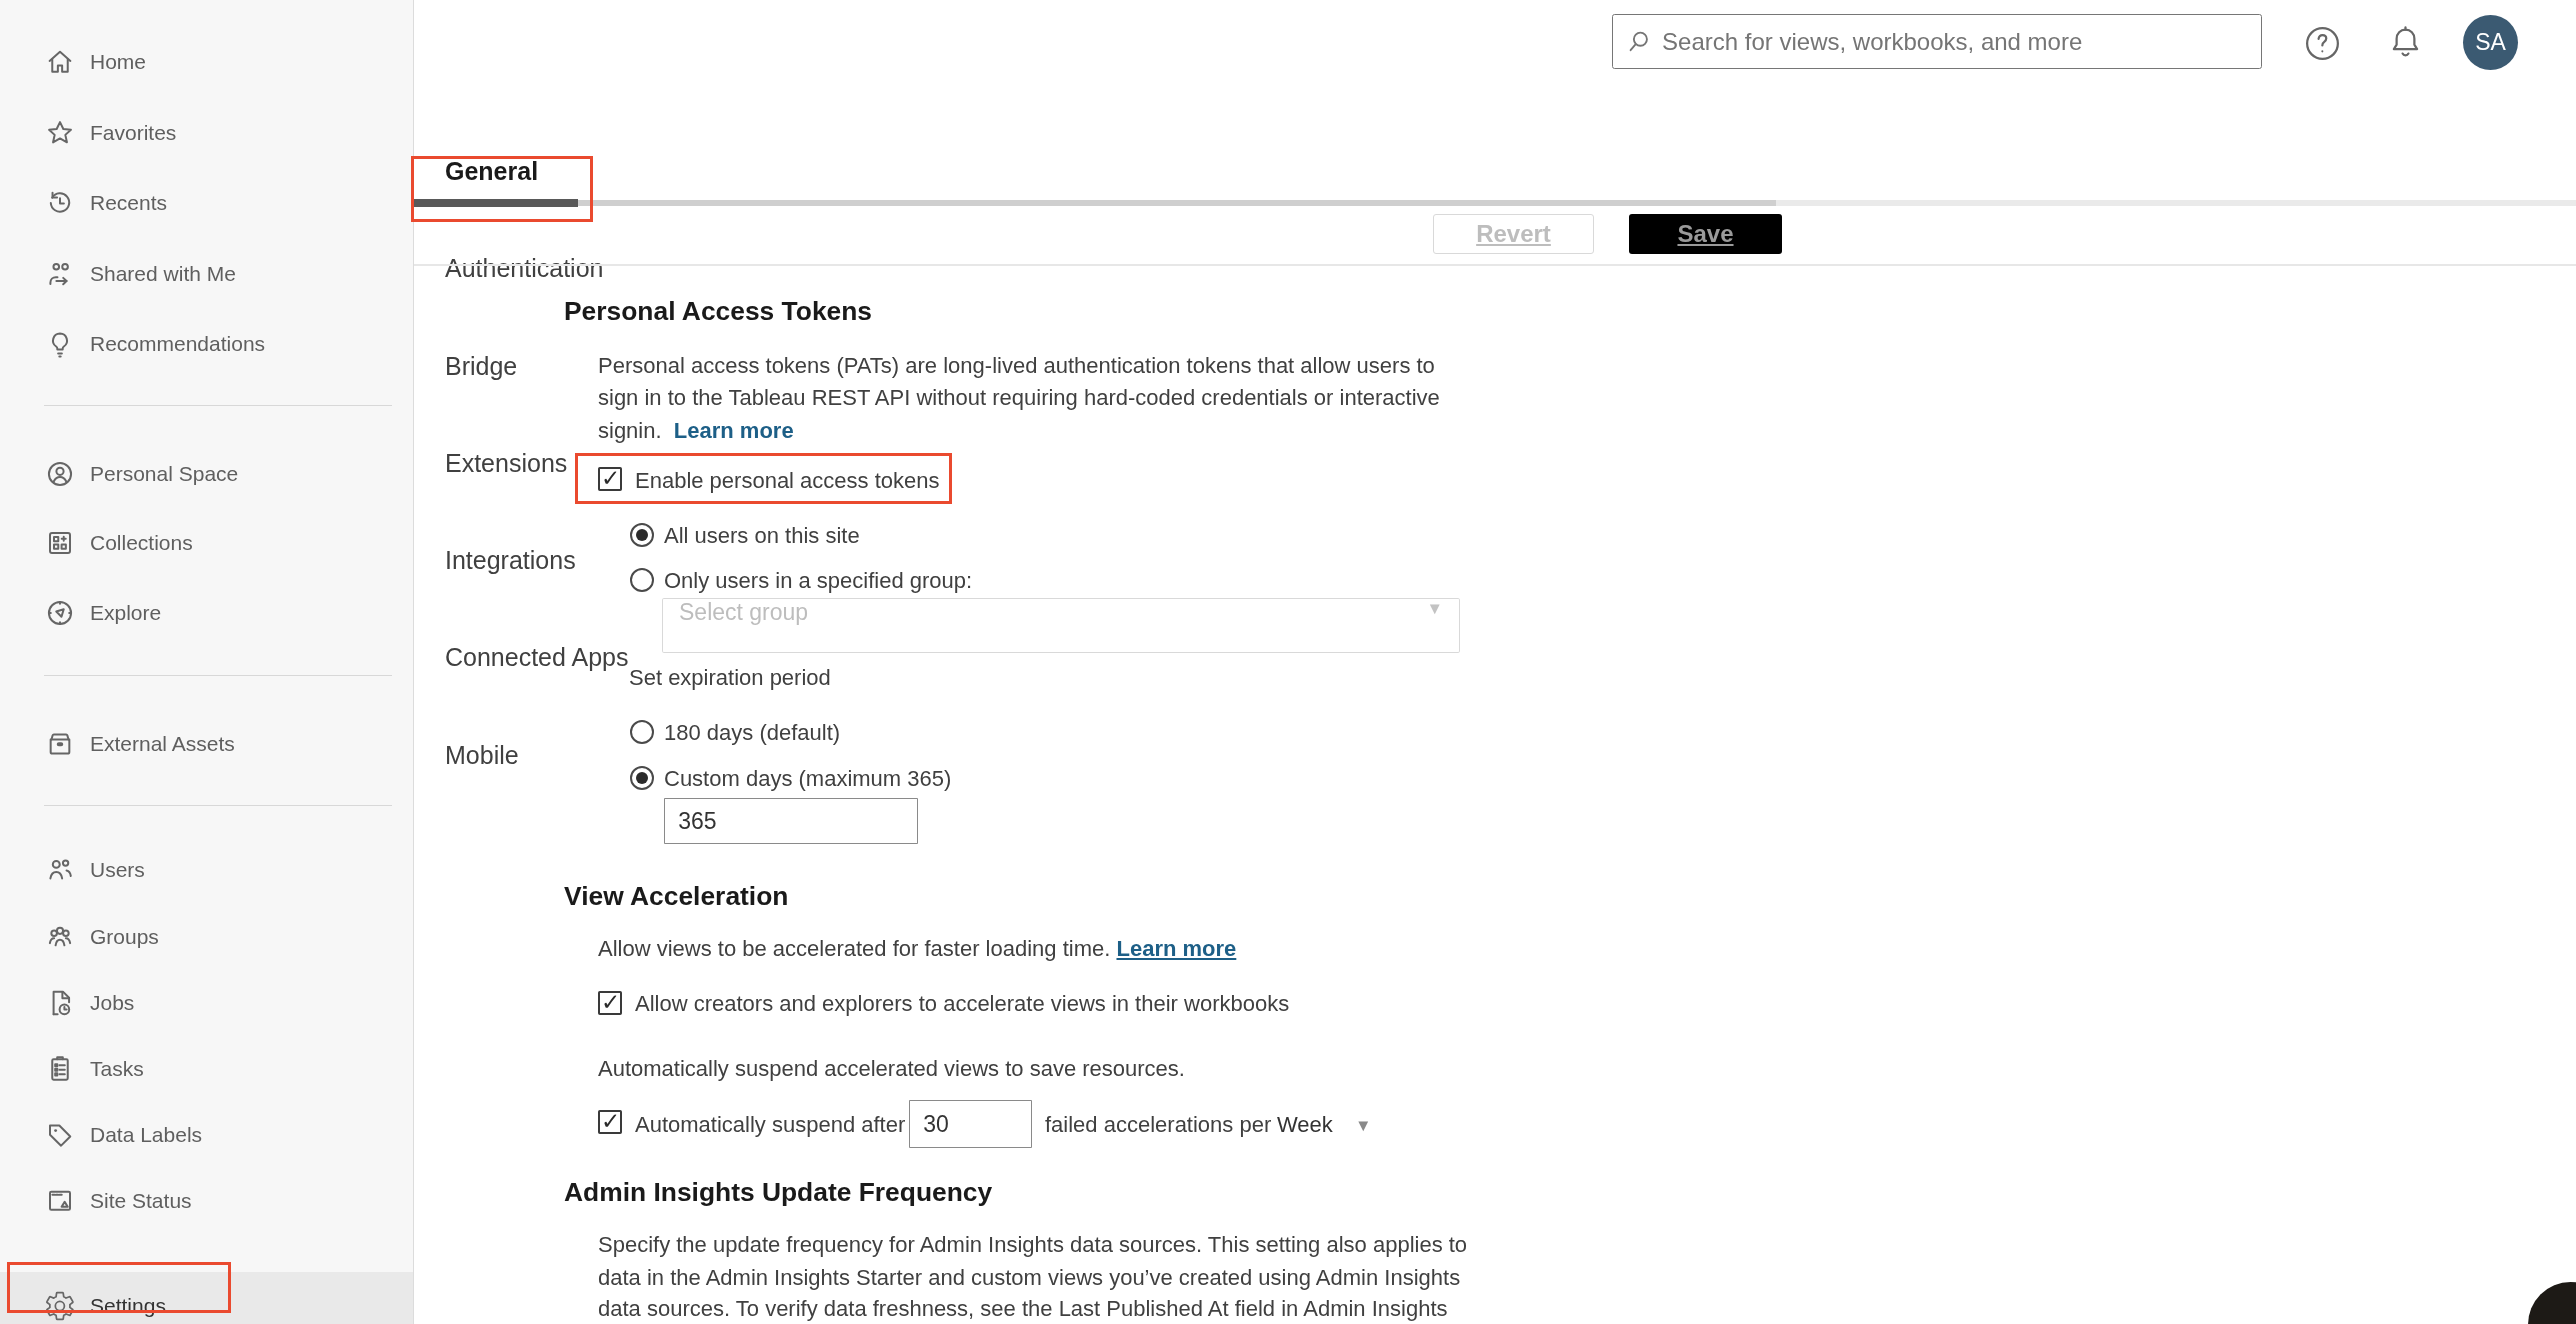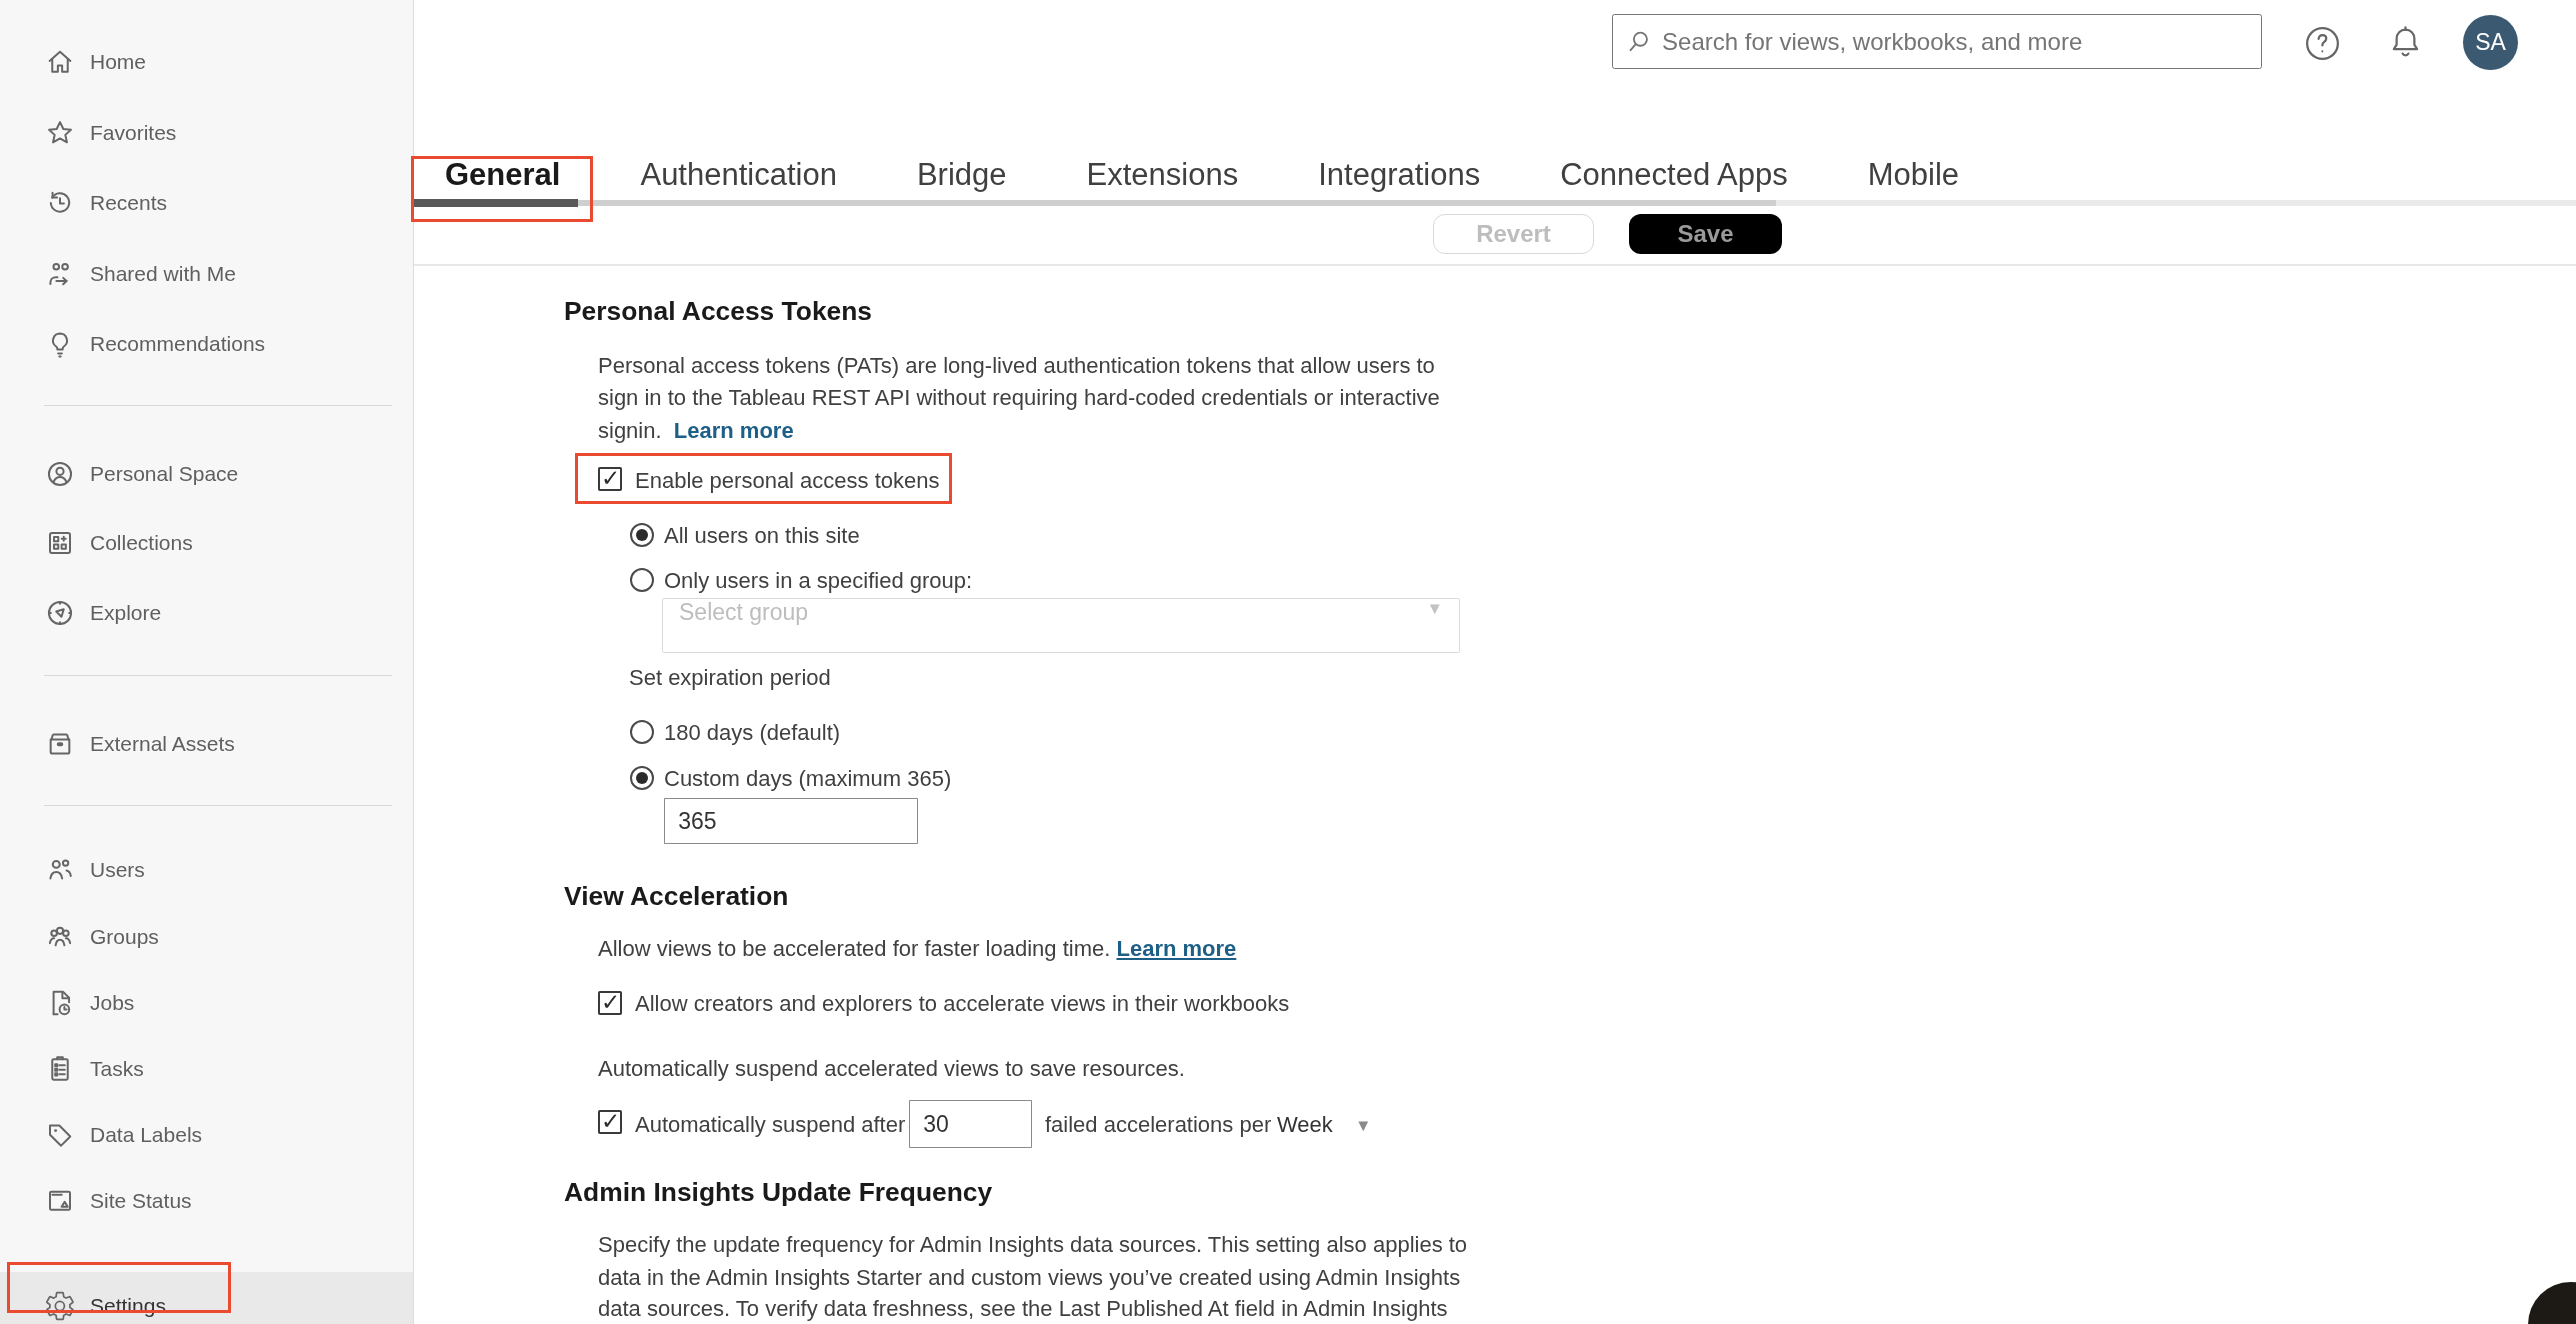--- a/index.html
+++ b/index.html
@@ -22,30 +22,30 @@
 
   
   .search-box{position:absolute;left:1612px;top:14px;width:650px;height:55px;border:1.8px solid #767676;border-radius:2.6px;background:#fff;display:flex;align-items:center;padding:0 12.3px;}
   .search-box svg{width:28px;height:28px;color:#757575;flex:0 0 28px;}
   .search-box input{border:none;outline:none;flex:1;margin-left:8.8px;font-size:24px;font-family:inherit;color:#333;background:transparent;}
   .search-box input::placeholder{color:#757575;opacity:1;}
   .hdr-icon{position:absolute;top:23px;width:41px;height:41px;color:#666;cursor:pointer;}
   .avatar{position:absolute;left:2463px;top:15px;width:55px;height:55px;border-radius:50%;background:var(--avatar-bg);color:#fff;display:flex;align-items:center;justify-content:center;font-size:23px;cursor:pointer;}
 
   
-  .tabs{position:absolute;left:445px;top:157px;display:flex;gap:80px;font-size:31px;}
+  .tabs{position:absolute;left:445px;top:157px;display:flex;gap:56px;font-size:25px;flex-direction:column;}
   .tab{color:#404040;white-space:nowrap;cursor:pointer;padding-bottom:12.3px;}
   .tab.active{color:#1a1a1a;font-weight:bold;}
   .tab-track{position:absolute;left:414px;top:200px;right:0;height:6.2px;background:#eaeaea;}
   .tab-thumb{position:absolute;left:414px;top:200px;width:1362px;height:6.2px;background:#cfcfcf;cursor:pointer;}
   .tab-indicator{position:absolute;left:414px;top:199px;width:164px;height:8px;background:#595959;}
   .content-divider{position:absolute;left:414px;top:264px;right:0;height:1.8px;background:#e7e7e7;}
 
   
-  .btn{position:absolute;top:214px;height:40px;border-radius:12px;font-size:24px;font-weight:600;display:flex;align-items:center;justify-content:center;cursor:pointer;font-family:inherit;}
+  .btn{position:absolute;top:214px;height:40px;border-radius:3px;font-size:24px;font-weight:600;display:flex;align-items:center;justify-content:center;cursor:pointer;font-family:inherit;text-decoration:underline;}
   .btn-revert{left:1433px;width:161px;background:#fff;border:1.8px solid #d9d9d9;color:#bdbdbd;}
   .btn-save{left:1629px;width:153px;background:#000000;border:none;color:#9a9a9a;}
 
   
   .h2{position:absolute;font-size:26.4px;font-weight:bold;color:#1a1a1a;white-space:nowrap;}
   .body-line{position:absolute;font-size:22px;color:#404040;white-space:nowrap;}
   .link{color:var(--link-blue);font-weight:600;cursor:pointer;}
   .link.ul{text-decoration:underline;}
 
   .checkbox{position:absolute;width:24px;height:24px;border:2.2px solid #3a3a3a;border-radius:1.8px;background:#fff;cursor:pointer;}

